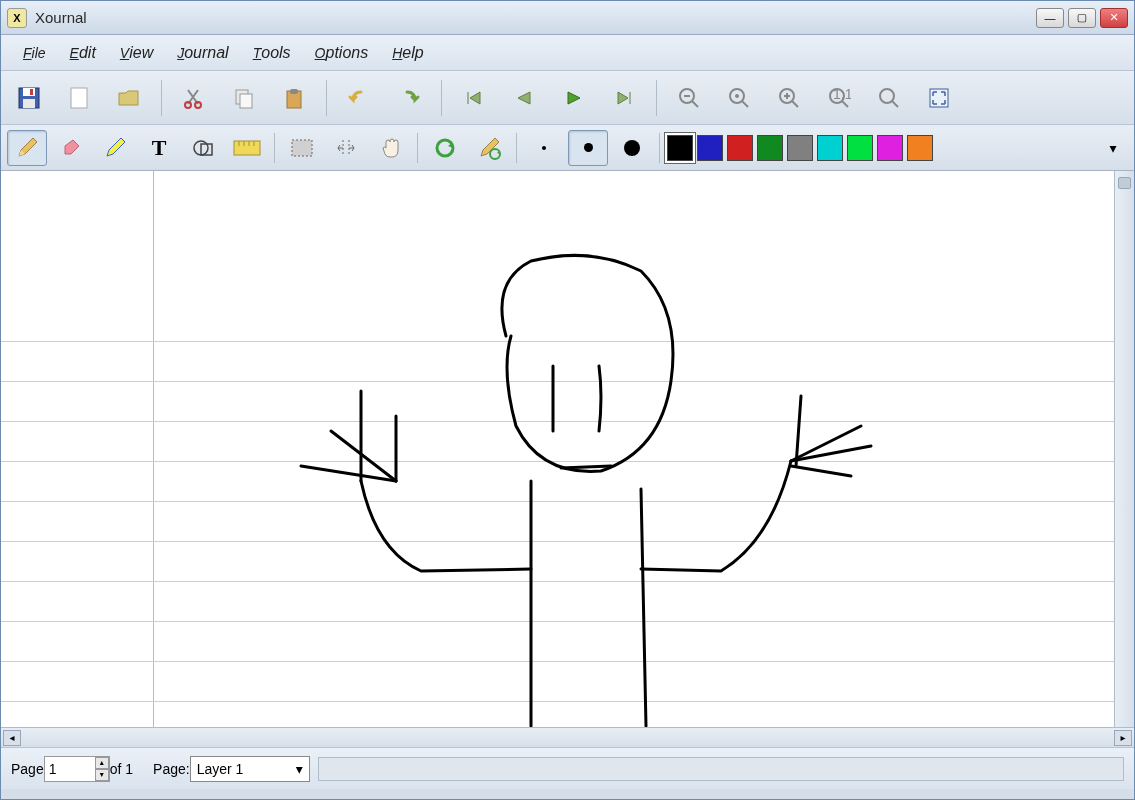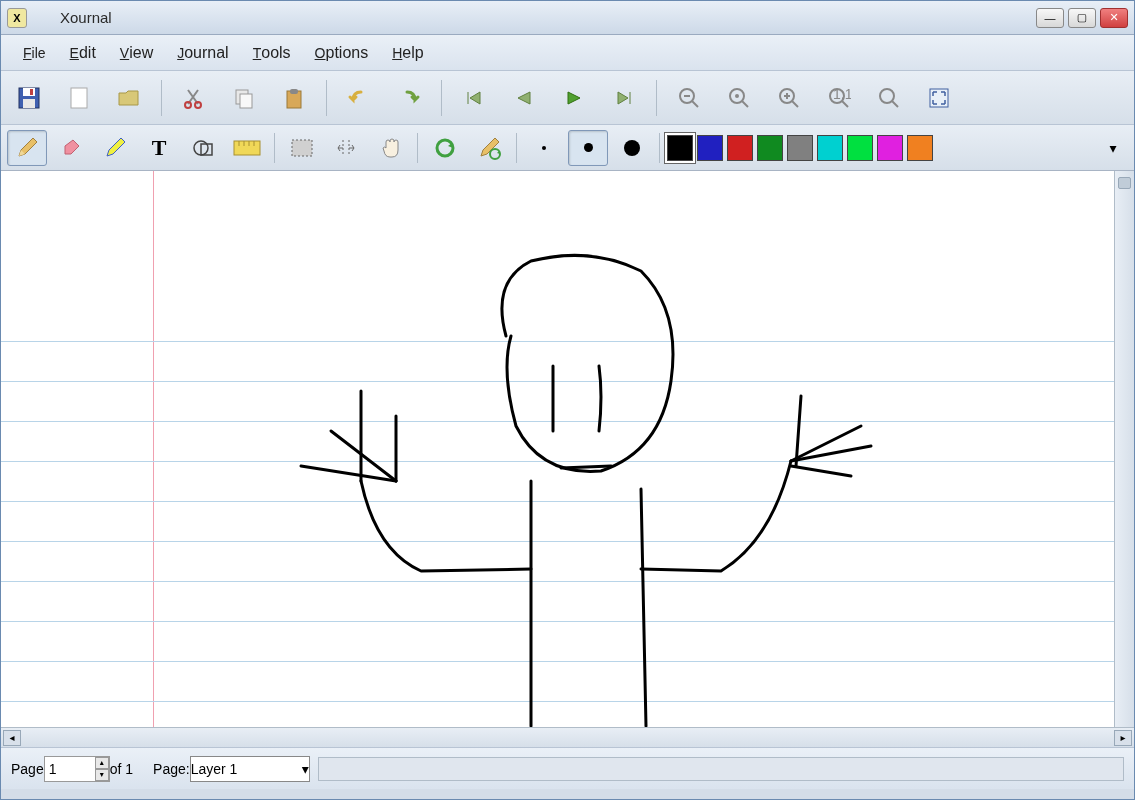--- a/index.html
+++ b/index.html
@@ -1,24 +1,24 @@
 <!DOCTYPE html>
 <html><head>
 <meta charset="utf-8">
 <style>
 * { margin:0; padding:0; box-sizing:border-box; font-family:"Segoe UI",Tahoma,sans-serif; font-size:14px; }
 body { background:#d4dde8; width:1135px; height:800px; overflow:hidden; border:1px solid #6a8ab0; }
 .titlebar { height:34px; background:linear-gradient(#e8eff7,#cdd9e8); display:flex; align-items:center; padding:0 6px; border-bottom:1px solid #9aaac0; }
 .titlebar .app-icon { width:20px; height:20px; background:#f0e8a0; border:1px solid #999; border-radius:3px; display:flex; align-items:center; justify-content:center; font-size:11px; font-weight:bold; margin-right:8px; }
-.titlebar .title { flex:1; font-size:15px; color:#2a2a2a;margin-left:25px; }
+.titlebar .title { flex:1; font-size:15px; color:#2a2a2a; }
 .win-controls { display:flex; gap:4px; }
 .win-btn { width:28px; height:20px; border:1px solid #888; border-radius:3px; background:linear-gradient(#f8f8f8,#d8d8d8); display:flex; align-items:center; justify-content:center; font-size:11px; cursor:pointer; }
 .win-btn.close { background:linear-gradient(#f08080,#d04040); color:#fff; border-color:#a03030; }
 .menubar { height:36px; background:linear-gradient(#eaf0f7,#dae3ee); display:flex; align-items:center; padding:0 10px; border-bottom:1px solid #b8c4d4; }
-.menu-item { padding:4px 12px; font-size:16px; color:#222; cursor:pointer; }
+.menu-item { padding:4px 12px; font-size:16px; color:#222; cursor:pointer;font-style:italic; }
 .menu-item .ul { text-decoration:underline; }
 .toolbar1 { height:54px; background:linear-gradient(#e8eef5,#d6dfe9); display:flex; align-items:center; padding:0 6px; gap:6px; border-bottom:1px solid #b8c4d4; }
 .toolbar2 { height:46px; background:linear-gradient(#e8eef5,#d6dfe9); display:flex; align-items:center; padding:0 6px; gap:4px; border-bottom:1px solid #a8b4c4; }
 .tbtn { width:44px; height:40px; display:flex; align-items:center; justify-content:center; border:1px solid transparent; border-radius:3px; cursor:pointer; }
 .tbtn2 { width:40px; height:36px; display:flex; align-items:center; justify-content:center; border:1px solid transparent; border-radius:3px; cursor:pointer; }
 .tbtn2.active { background:#d8e4f0; border-color:#8098b8; box-shadow:inset 1px 1px 2px rgba(0,0,0,0.15); }
 .sep { width:1px; height:36px; background:#b0bcc8; margin:0 4px; }
 .sep2 { width:1px; height:30px; background:#b0bcc8; margin:0 3px; }
 .color-swatch { width:26px; height:26px; border:1px solid #444; cursor:pointer; }
 .color-swatch.sel { outline:2px solid #fff; box-shadow:0 0 0 3px #666; }
@@ -29,21 +29,21 @@
 .margin-line { position:absolute; top:0; bottom:0; width:1px; background:#f0a0b0; left:152px; }
 .vscroll { width:20px; background:linear-gradient(90deg,#e8eef5,#d6dfe9); border-left:1px solid #b0bcc8; position:relative; }
 .vscroll .thumb { position:absolute; top:6px; left:3px; right:3px; height:12px; background:#c0ccd8; border:1px solid #98a8b8; border-radius:2px; }
 .hscroll { height:20px; background:linear-gradient(#e8eef5,#d6dfe9); border-top:1px solid #b0bcc8; display:flex; align-items:center; }
 .hscroll .track { flex:1; height:14px; position:relative; }
 .hscroll .arrow { width:18px; height:16px; border:1px solid #98a8b8; background:#d8e0ea; display:flex; align-items:center; justify-content:center; font-size:10px; margin:0 2px; }
 .statusbar { height:42px; background:linear-gradient(#eaf0f7,#dae3ee); display:flex; align-items:center; padding:0 10px; border-top:1px solid #b8c4d4; }
 .page-input { width:50px; height:24px; border:1px solid #999; background:#fff; padding:0 4px; font-size:14px; }
 .spinner { display:flex; flex-direction:column; }
 .spinner button { width:14px; height:12px; font-size:8px; border:1px solid #999; background:#e8e8e8; padding:0; line-height:1; }
-.layer-select { width:120px; height:26px; border:1px solid #888; background:#fff; padding:0 0; display:flex; align-items:center; justify-content:space-between; cursor:pointer; }
+.layer-select { width:120px; height:26px; border:1px solid #888; background:#fff; padding:0 6px; display:flex; align-items:center; justify-content:space-between; cursor:pointer; }
 svg.drawing { position:absolute; inset:0; width:100%; height:100%; }
 .drop-arrow { margin-left:auto; width:30px; height:30px; display:flex; align-items:center; justify-content:center; cursor:pointer; }
 </style>
 </head>
 <body>
 
 <div class="titlebar">
   <div class="app-icon">X</div>
   <div class="title">Xournal</div>
   <div class="win-controls">

